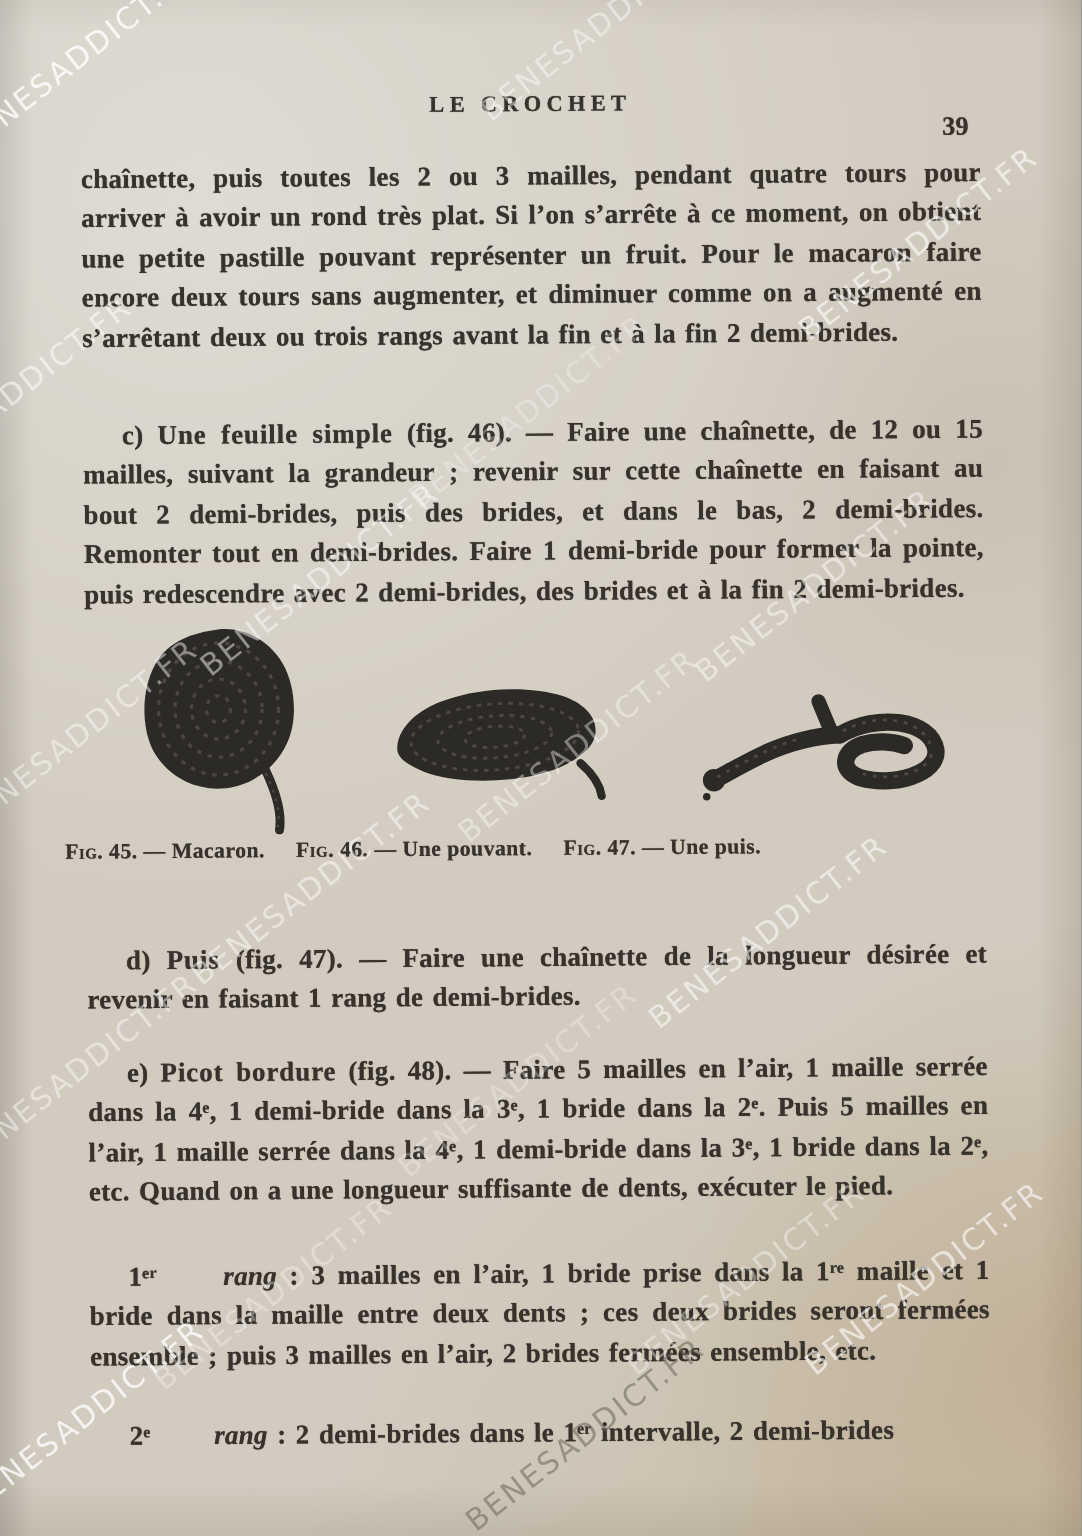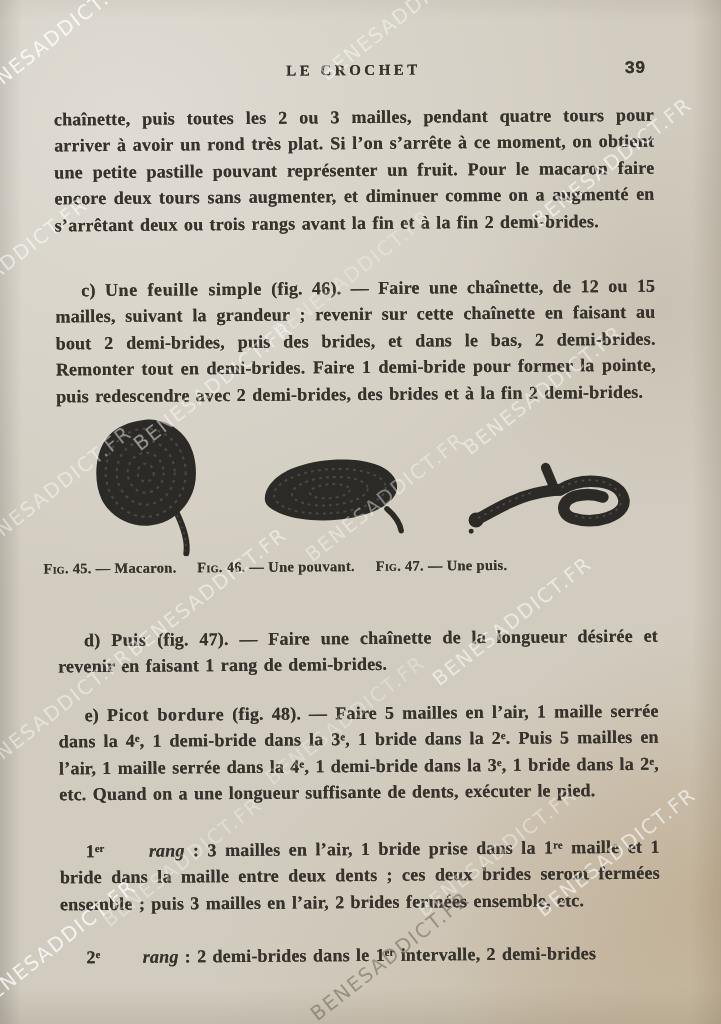--- a/index.html
+++ b/index.html
@@ -30,23 +30,22 @@
   .para b { font-weight:800; letter-spacing:0.6px; }
   .para i { font-style:italic;margin-left:36px; }
 
   .header { position:absolute; top:60px; left:57px; width:600px; height:26px; }
   .header-title {
     position:absolute; left:0; right:0; top:2px; text-align:center;
     font-size:15px; font-weight:700; letter-spacing:3.5px;
     text-shadow:0 0 0.6px rgba(55,52,46,0.85);
   }
   .page-num {
-    position:absolute; right:8px; top:0; font-size:17.5px; font-weight:700;
+    position:absolute; right:8px; top:16px; font-size:17.5px; font-weight:700;
     text-shadow:0 0 0.6px rgba(55,52,46,0.85);
-    font-family:Liberation Mono, monospace;
   }
 
   .p-intro { top:86px; }
   .p-c { top:257px; }
   .p-d { top:607px; }
   .p-e { top:682px; }
   .p-r1 { top:818px; }
   .p-r2 { top:924px; }
 
   .figures { position:absolute; top:408px; left:57px; width:600px; height:150px; }

